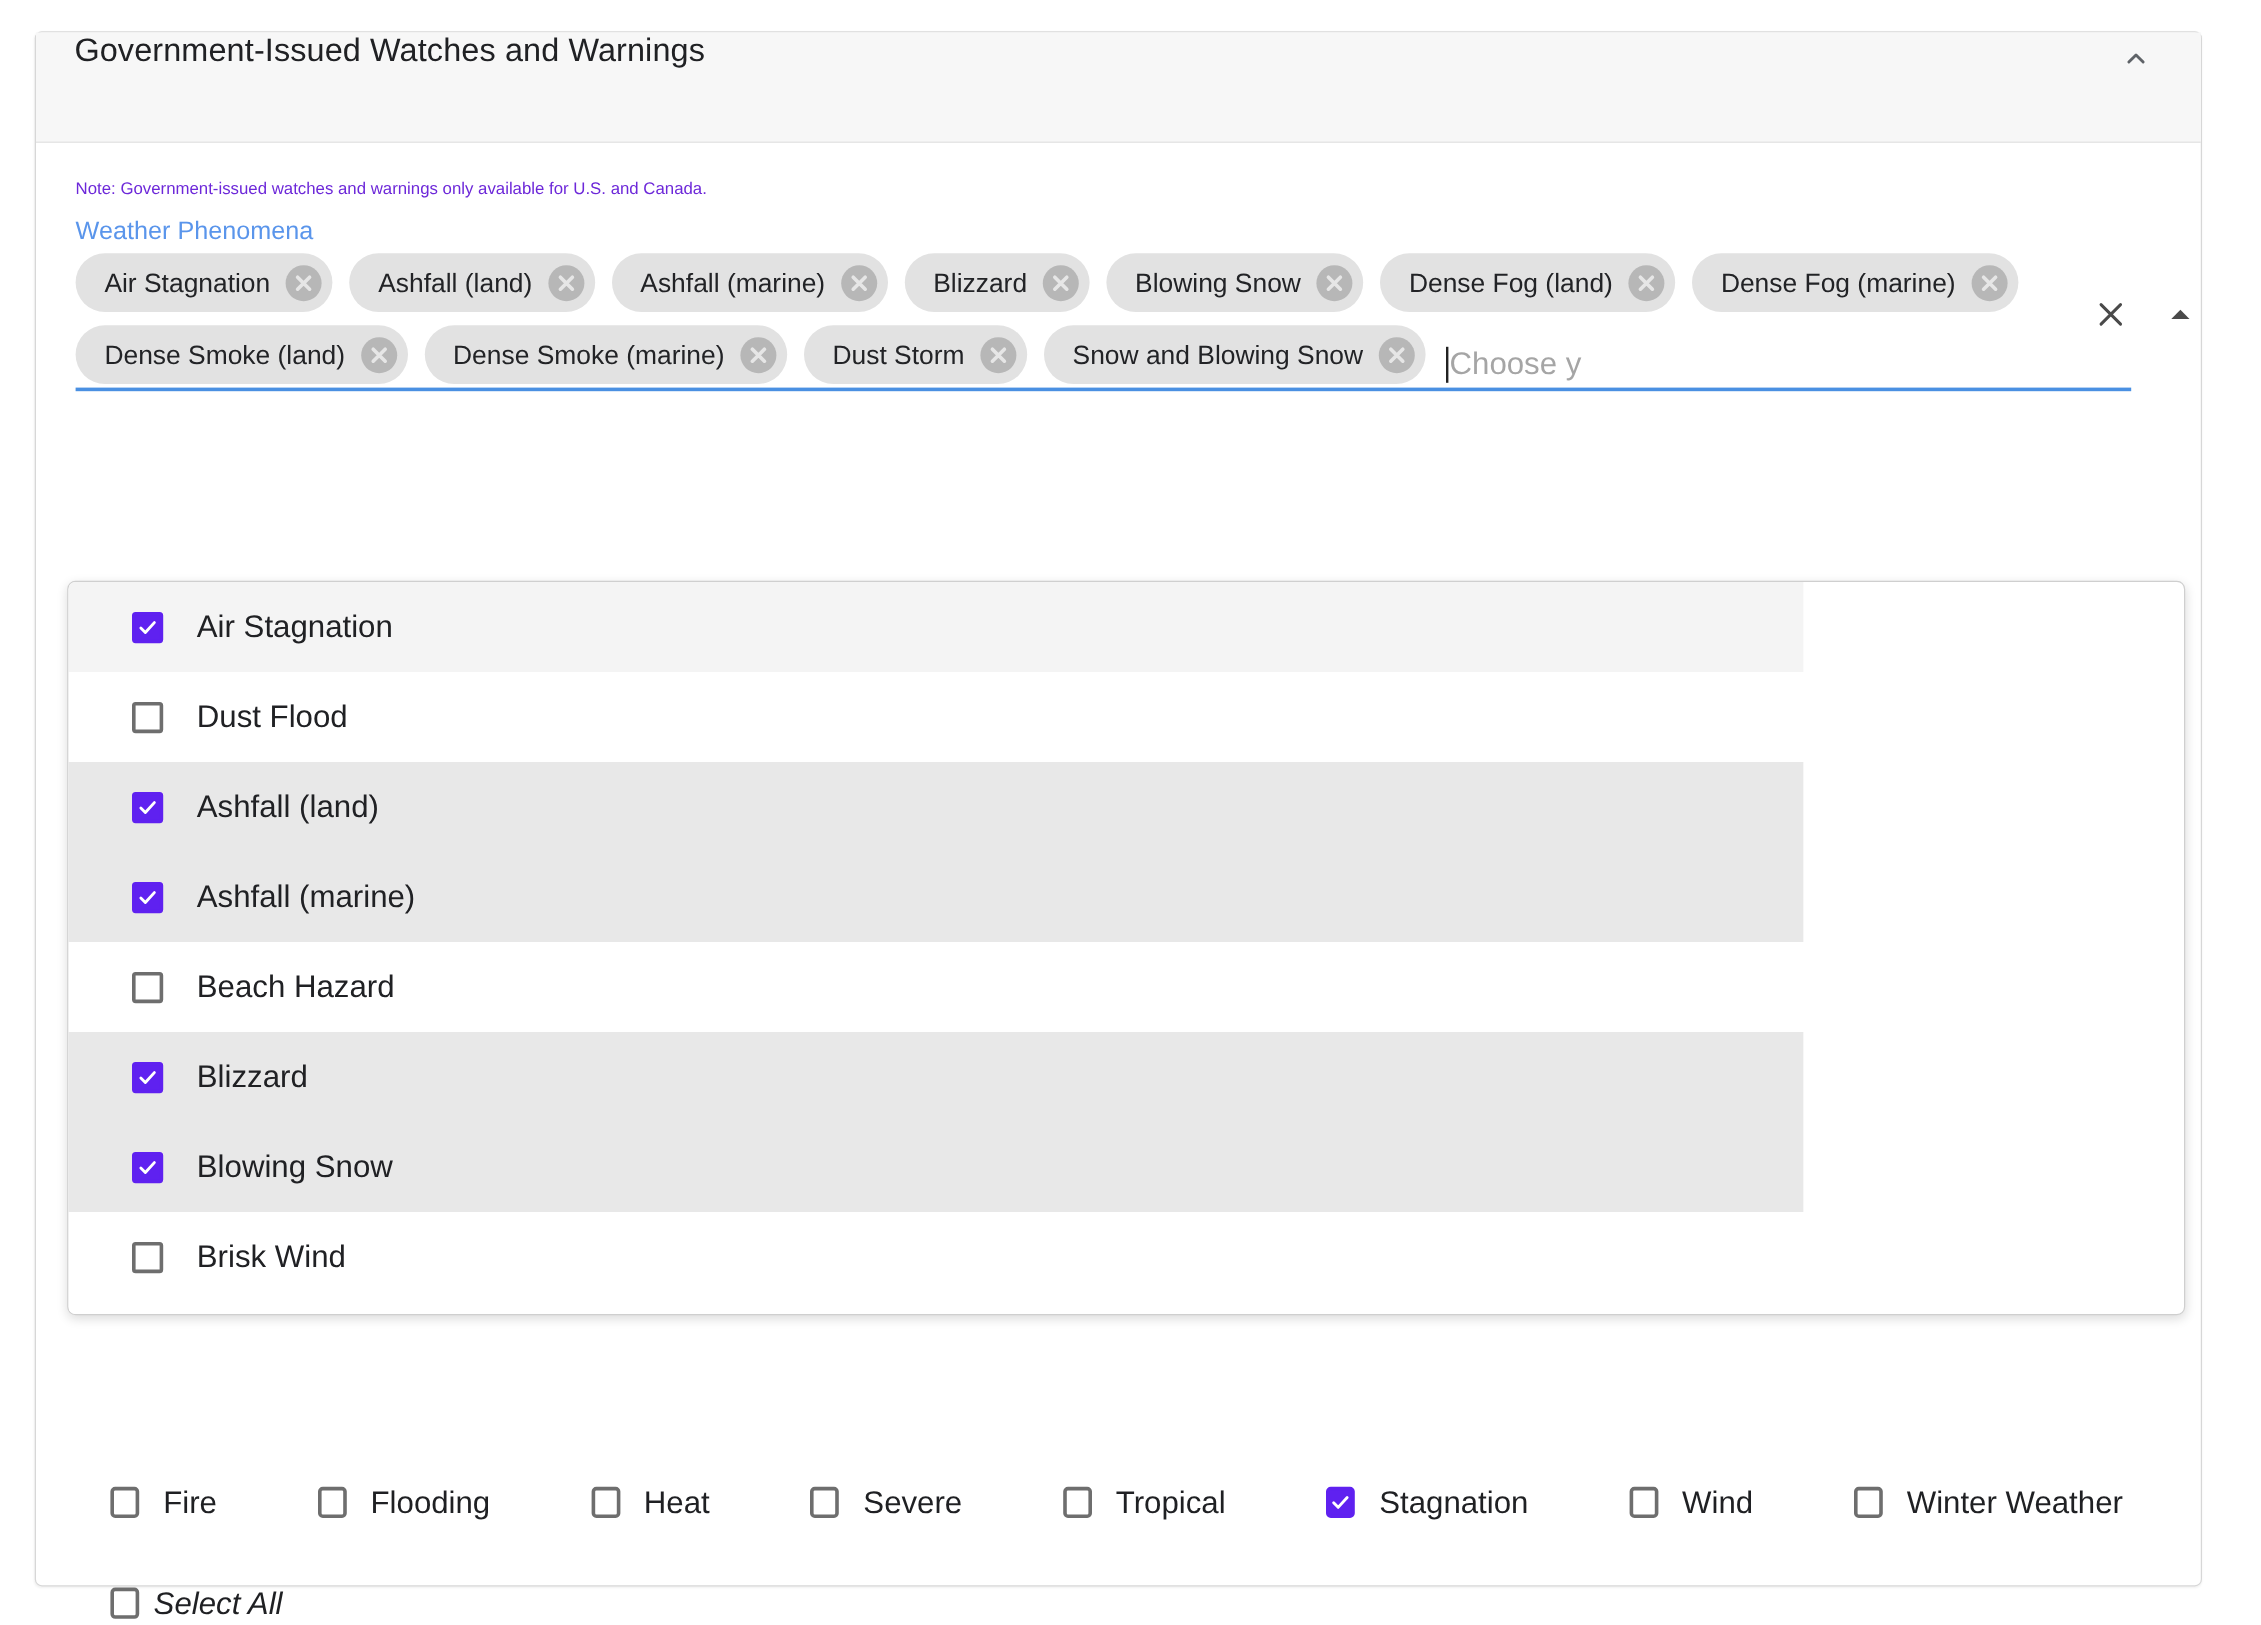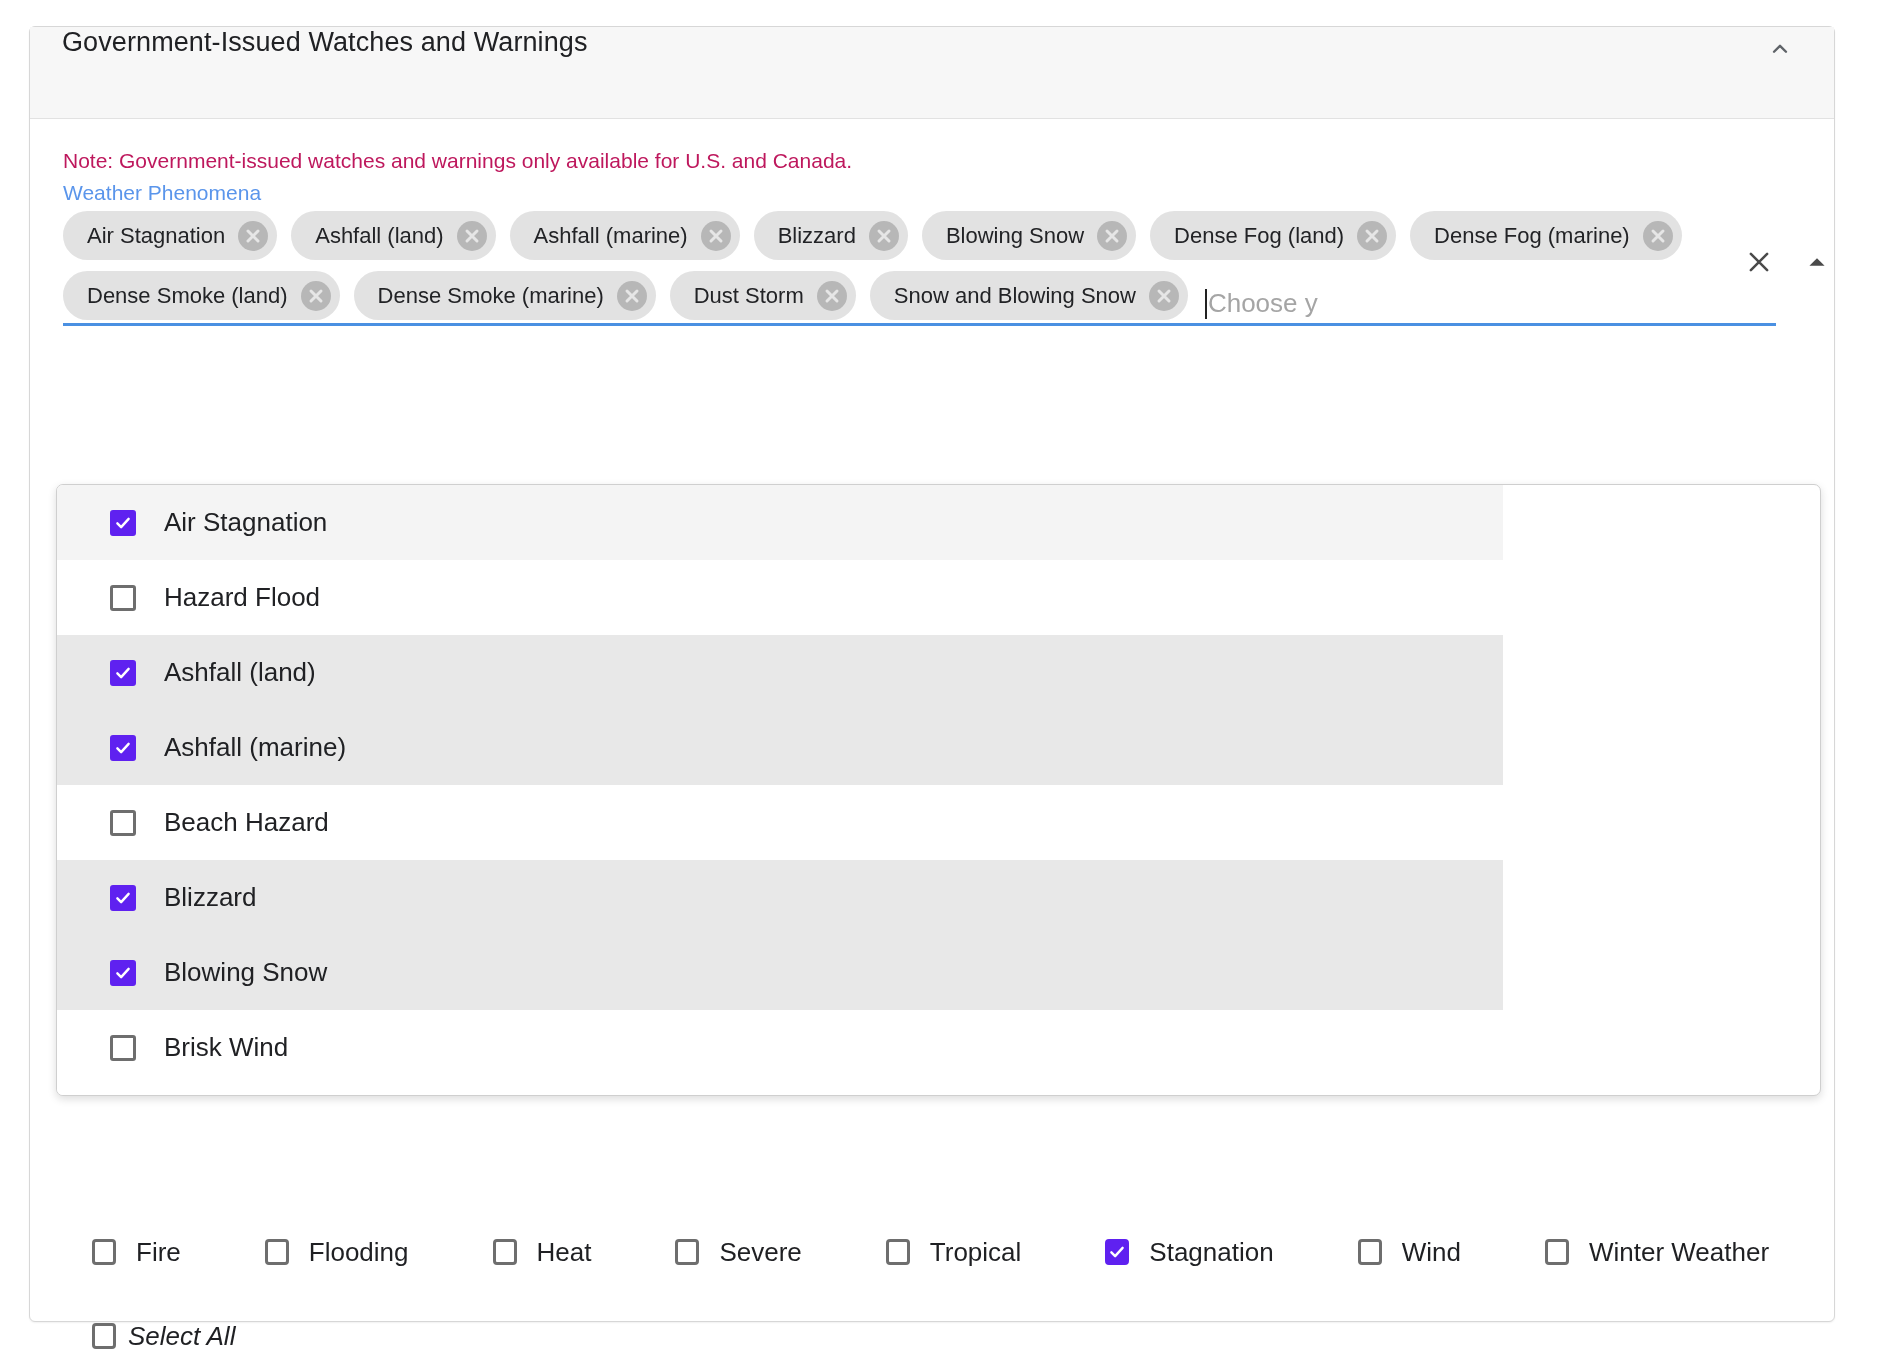--- a/index.html
+++ b/index.html
@@ -60,22 +60,22 @@
   
   .card-body {
     position: absolute;
     left: 0; top: 92px;
     width: 100%;
     bottom: 0;
   }
   .note {
     position: absolute;
     left: 33px; top: 30px;
-    font-size: 21px;
-    color: #be185d;
+    font-size: 14px;
+    color: #6d28d9;
     white-space: nowrap;
   }
   .field-label {
     position: absolute;
     left: 33px; top: 62px;
     font-size: 21px;
     color: #5a95eb;
     white-space: nowrap;
   }
 
@@ -409,21 +409,21 @@
             <div class="dd-row sel-1">
               <span class="cb checked">
                 <svg width="18" height="18" viewBox="0 0 24 24">
                   <path d="M4.5 12.5 L9.5 17.5 L19.5 6.5" fill="none" stroke="#ffffff" stroke-width="3.2" stroke-linecap="round" stroke-linejoin="round"></path>
                 </svg>
               </span>
               <span class="dd-label">Air Stagnation</span>
             </div>
             <div class="dd-row unsel">
               <span class="cb"></span>
-              <span class="dd-label">Hazard Flood</span>
+              <span class="dd-label">Dust Flood</span>
             </div>
             <div class="dd-row sel">
               <span class="cb checked">
                 <svg width="18" height="18" viewBox="0 0 24 24">
                   <path d="M4.5 12.5 L9.5 17.5 L19.5 6.5" fill="none" stroke="#ffffff" stroke-width="3.2" stroke-linecap="round" stroke-linejoin="round"></path>
                 </svg>
               </span>
               <span class="dd-label">Ashfall (land)</span>
             </div>
             <div class="dd-row sel">

